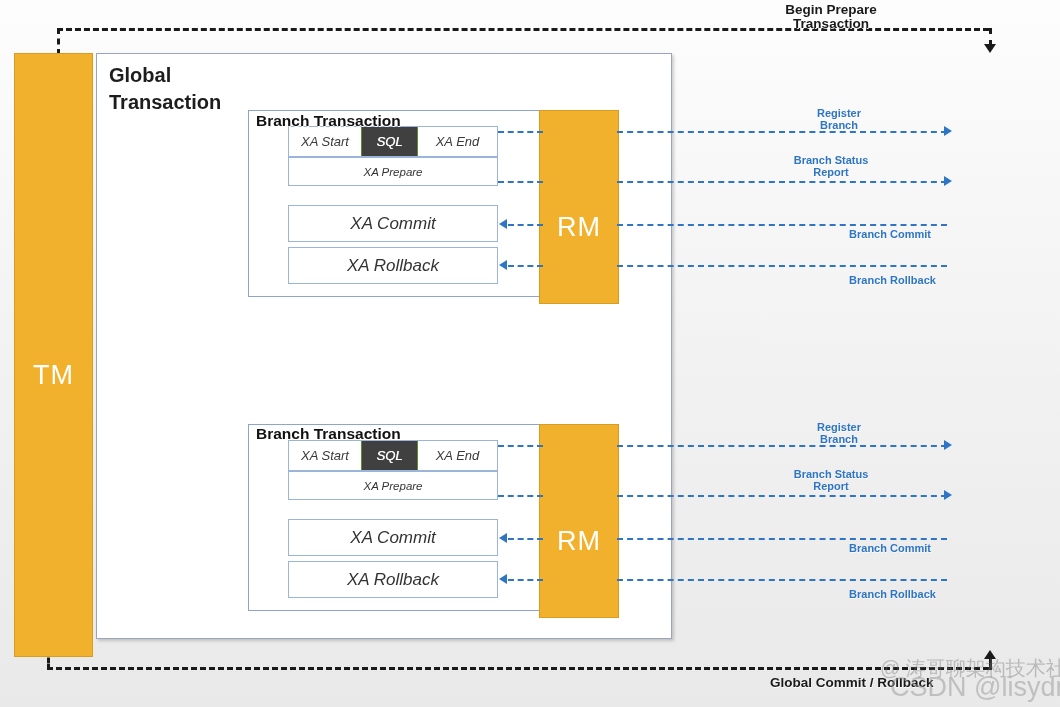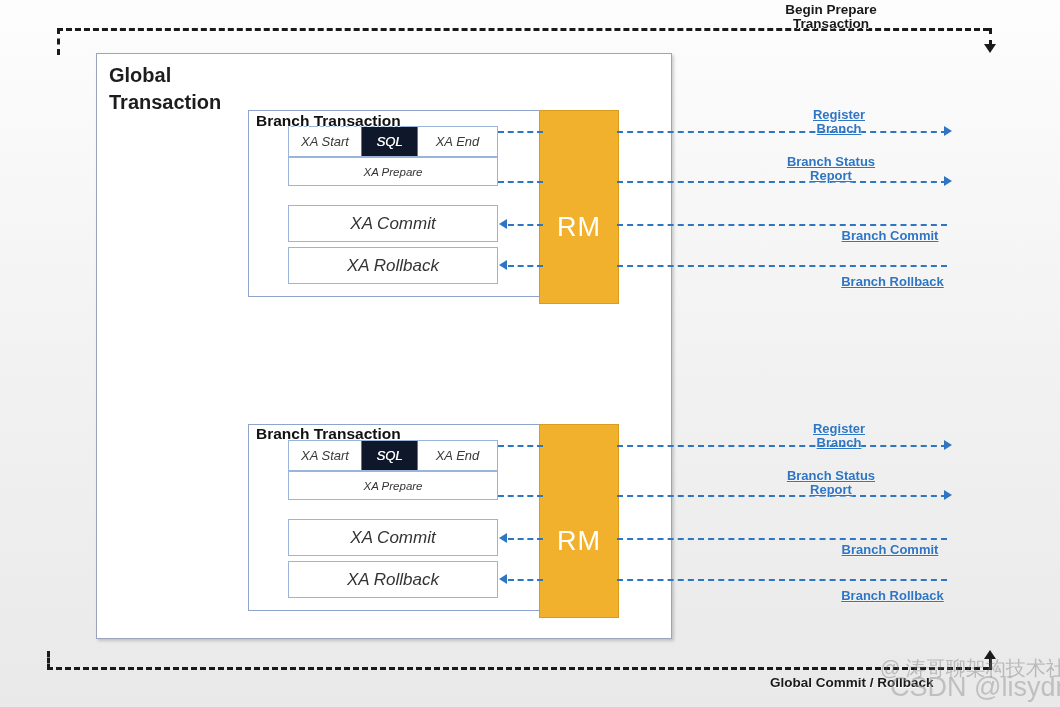--- a/index.html
+++ b/index.html
@@ -87,21 +87,21 @@
     display: flex;
     align-items: center;
     justify-content: center;
     font-style: italic;
     font-size: 13px;
     color: #3a3a3a;
     box-sizing: border-box;
     text-shadow: 0.4px 0.4px 0 rgba(255,255,255,0.8);
   }
   .op-cell.sql {
-    background: #0f172a;
+    background: #404040;
     color: #ffffff;
     border-left: 1px solid #5e8a31;
     border-right: 1px solid #5e8a31;
   }
   .op-wide {
     position: absolute;
     border: 1px solid #9bb4da;
     background: #ffffff;
     box-sizing: border-box;
     display: flex;
@@ -125,27 +125,26 @@
     width: 0; height: 0;
     border-top: 5px solid transparent;
     border-bottom: 5px solid transparent;
   }
   .arrow-r { border-left: 8px solid #2E75C4; }
   .arrow-l { border-right: 8px solid #2E75C4; }
 
   .blue-label {
     position: absolute;
     color: #2E75C4;
-    font-size: 13px;
+    font-size: 11px;
     font-weight: bold;
     text-align: center;
     line-height: 1.05;
     text-shadow: 0.5px 0.5px 0 rgba(255,255,255,0.7);
     white-space: nowrap;
-    text-decoration: underline;
   }
 
   
   .black-line-h {
     position: absolute;
     height: 0;
     border-top: 3px dashed #1a1a1a;
   }
   .black-line-v {
     position: absolute;
@@ -200,20 +199,23 @@
     <span>Begin Prepare</span><br>
     <span>Transaction</span>
   </div>
 
   <div class="black-line-h" style="left:47px; top:667px; width:942px;"></div>
   <div class="black-line-v" style="left:47px; top:651px; height:19px;"></div>
   <div class="black-line-v" style="left:989px; top:658px; height:12px;"></div>
   <div class="black-arrow-up" style="left:984px; top:650px;"></div>
   <div class="black-label" style="left:770px; top:676px; width:220px; text-align:left;">Global Commit / Rollback</div>
 
+  <div class="actor-col" style="left:14px; top:53px; width:77px; height:602px;">
+    <span class="actor-label">TM</span>
+  </div>
 
 
   <div class="global-panel"></div>
   <div class="global-title">
     <span>Global</span><br>
     <span>Transaction</span>
   </div>
 
   <div class="branch-box" style="top:110px;"></div>
   <div class="branch-title" style="top:112px;">Branch Transaction</div>

